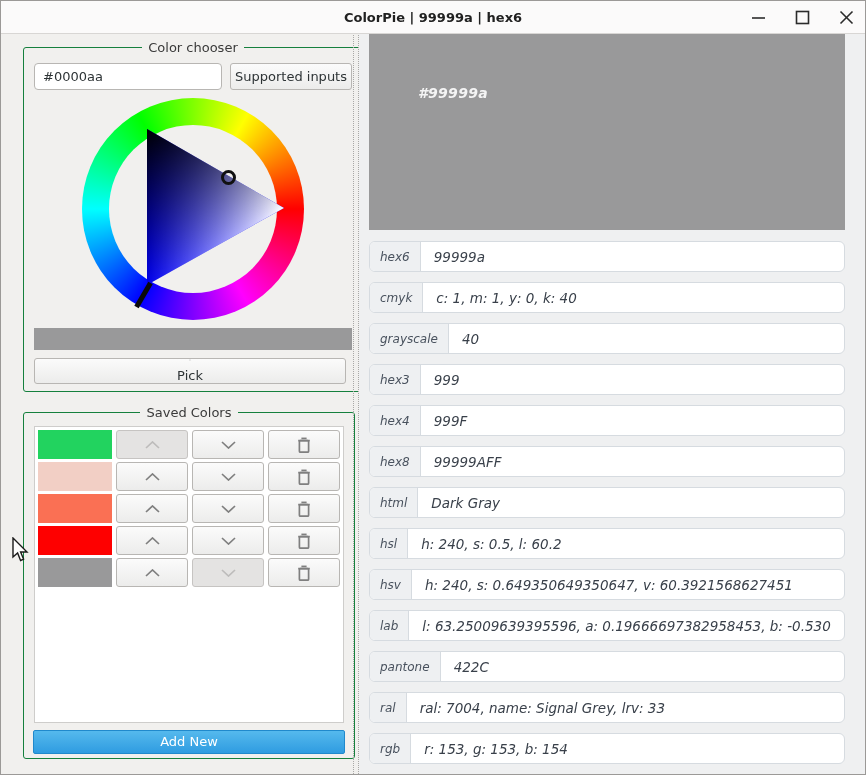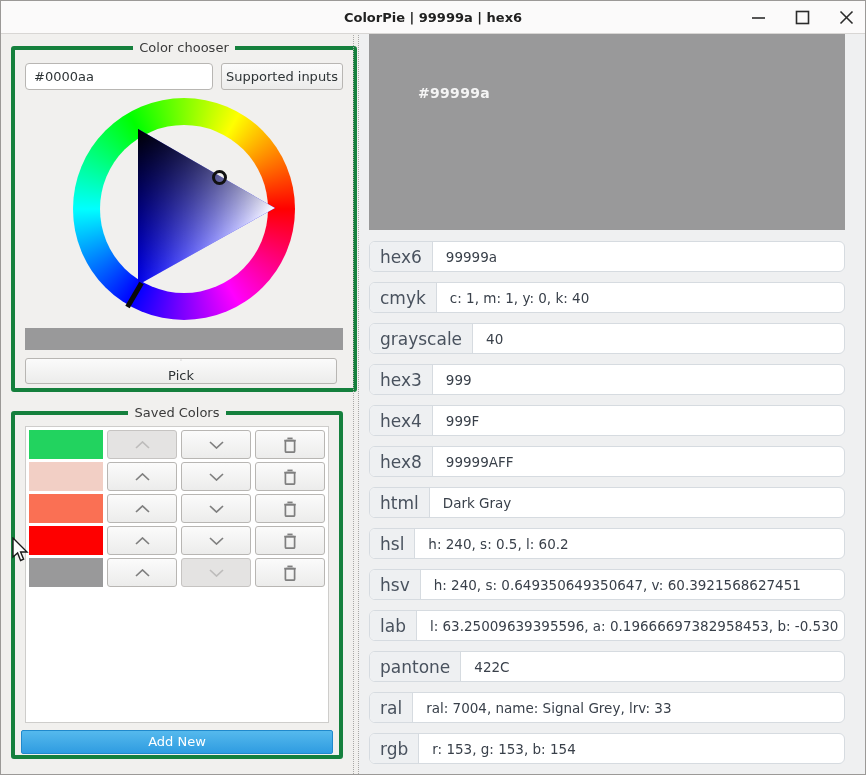--- a/index.html
+++ b/index.html
@@ -23,26 +23,26 @@
   .win-btn { width:18px; height:18px; display:flex; align-items:center; justify-content:center; cursor:default; }
   .win-btn svg { stroke:#2b2b2b; fill:none; stroke-width:1.6; }
   
   .left-pane { position:absolute; left:0; top:34px; width:352px; bottom:0; background:#f1f0ee; }
   .splitter {
     position:absolute; left:352px; top:34px; width:6px; bottom:0;
     border-left:1px dotted #a9a8a6; border-right:1px dotted #a9a8a6;
   }
   .right-pane {
     position:absolute; left:358px; top:33px; right:0; bottom:0;
-    background:#eff0f1; padding:0 20px 0 10px;
+    background:#eff0f1; padding:0 20px 0 10px;font-style:italic;
   }
   
   fieldset {
-    position:absolute; left:10px; width:332px;
-    border:4px solid #15803d; border-radius:3px;
+    position:absolute; left:22px; width:332px;
+    border:1px solid #15803d; border-radius:3px;
   }
   fieldset legend {
     margin:0 auto; padding:0 6px; font-size:13px; color:#3a3a3a; text-align:center;
   }
   .chooser-box { top:5px; height:352px; }
   .saved-box { top:370px; height:354px; }
   
   .input-row { display:flex; gap:8px; margin:8px 10px 0; height:27px; }
   .hex-input {
     flex:1; border:1px solid #b8b6b3; border-radius:4px; background:#fff;
@@ -107,21 +107,21 @@
   .preview .line2 { font-size:23px; font-weight:bold; margin-top:4px; }
   
   .fields { margin-top:11px; }
   .field-row {
     display:flex; height:31px; margin-bottom:10px; background:#fff;
     border:1px solid #d6dbe0; border-radius:6px; overflow:hidden;
   }
   .field-label {
     background:#eef0f2; border-right:1px solid #d6dbe0;
     display:flex; align-items:center; padding:0 10px;
-    font-size:17px; color:#49525e; flex:0 0 auto;
+    font-size:12px; color:#49525e; flex:0 0 auto;
   }
   .field-value {
     flex:1; display:flex; align-items:center; padding:0 13px;
     font-size:13.5px; color:#39404a; white-space:nowrap; overflow:hidden;
   }
   
   .cursor { position:absolute; left:10px; top:536px; pointer-events:none; }
 </style>
 </head>
 <body>

